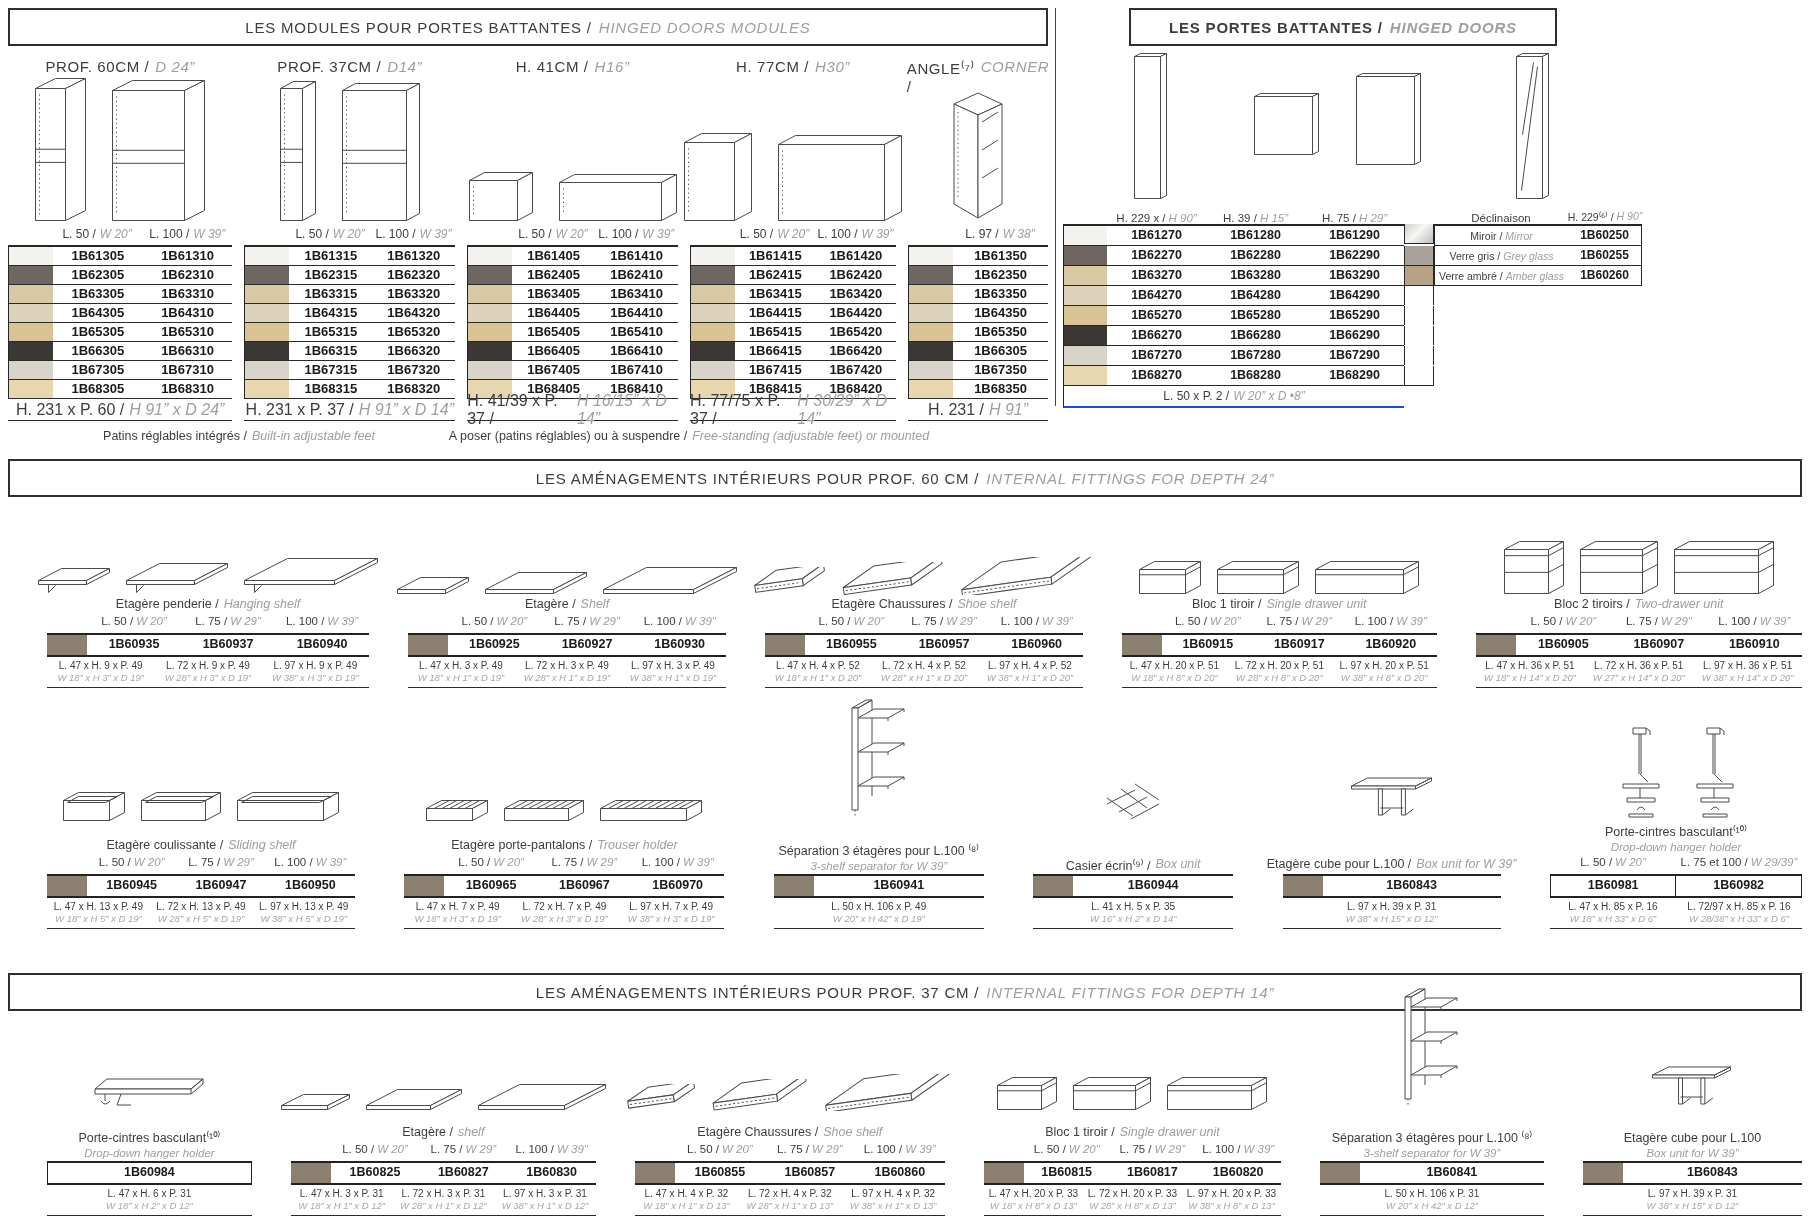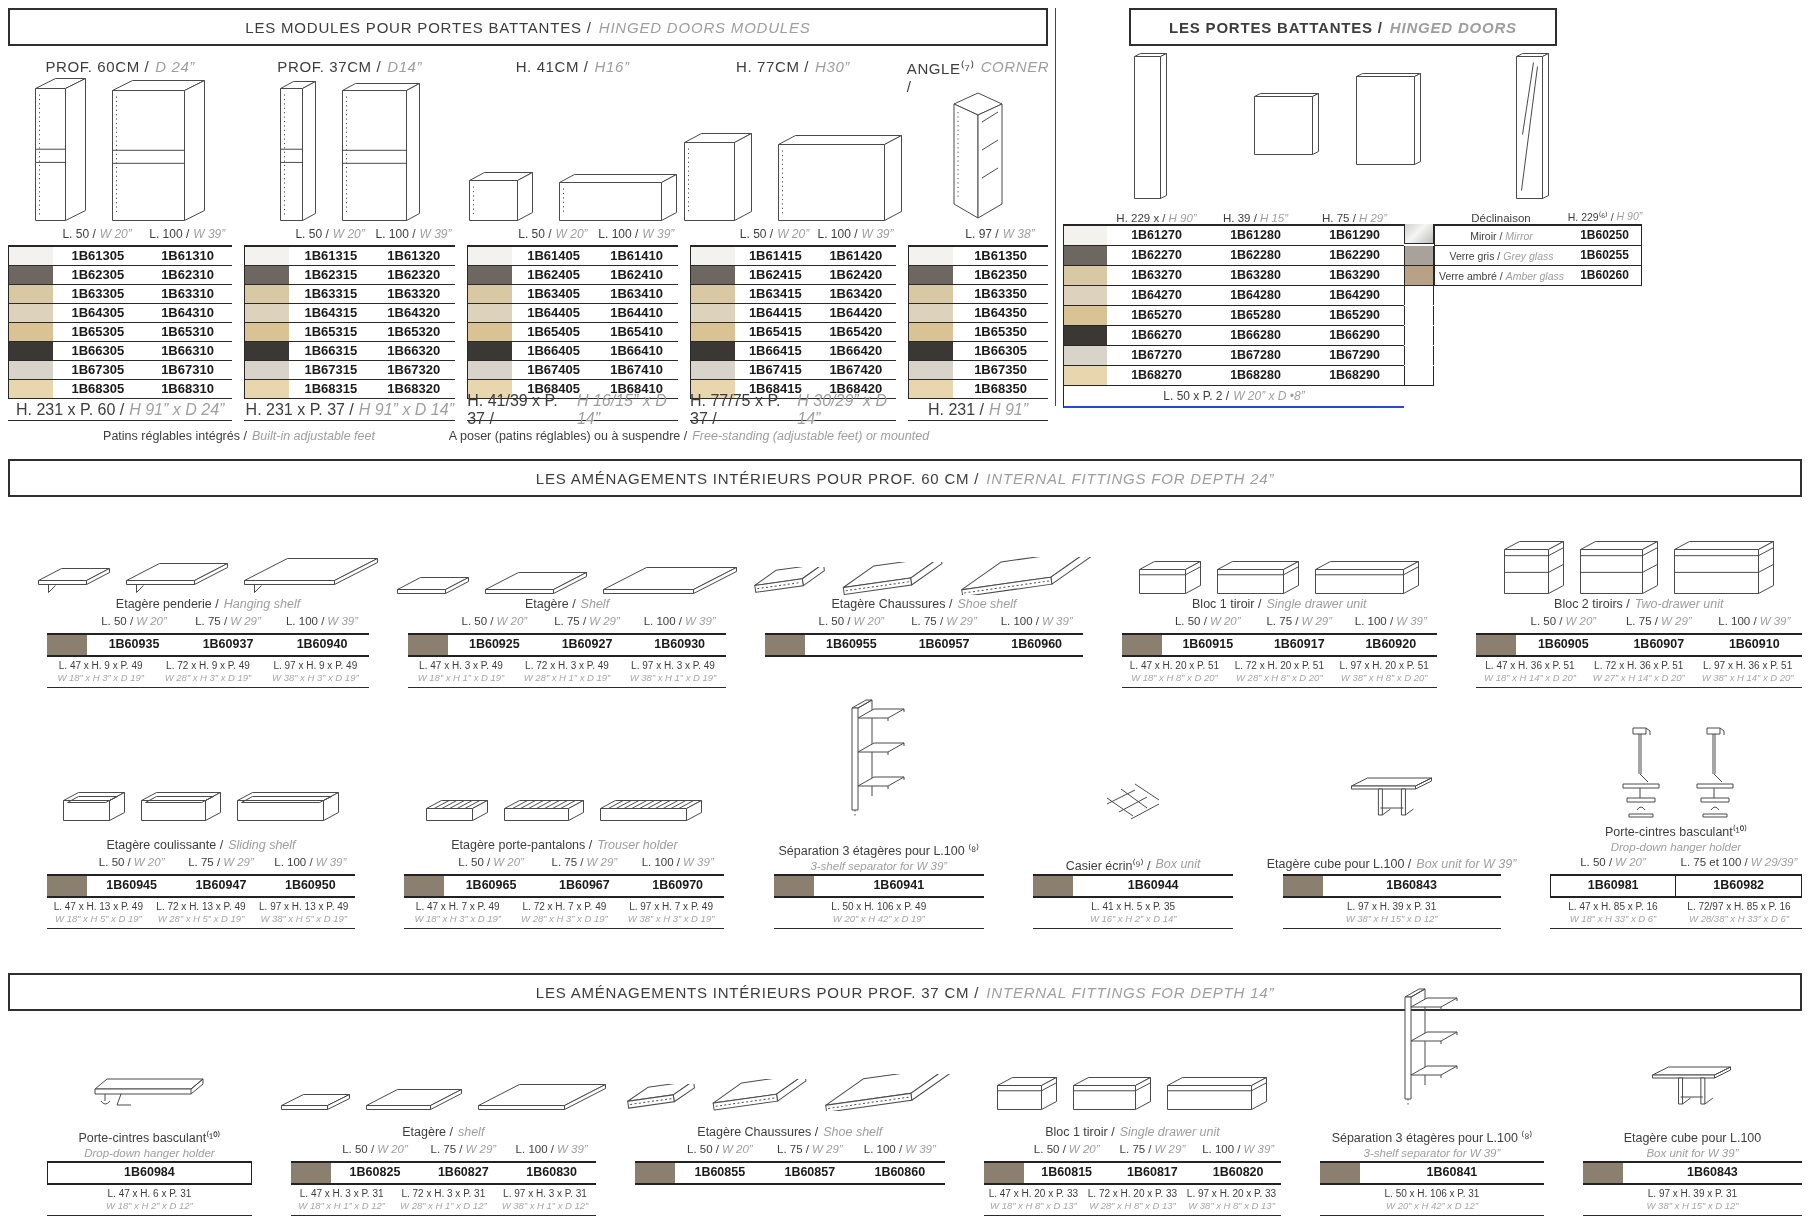--- a/index.html
+++ b/index.html
@@ -861,20 +861,34 @@
               <span class="en">W 39”</span>
             </div>
           </div>
         </div>
         <div class="fbar">
           <div class="fsw" style="background: rgb(139, 127, 112);"></div>
           <div class="fcode">1B60955</div>
           <div class="fcode">1B60957</div>
           <div class="fcode">1B60960</div>
         </div>
+        <div class="fdims">
+          <div class="fdim">
+            <span class="m">L. 47 x H. 4 x P. 52</span>
+            <span class="i">W 18” x H 1” x D 20”</span>
+          </div>
+          <div class="fdim">
+            <span class="m">L. 72 x H. 4 x P. 52</span>
+            <span class="i">W 28” x H 1” x D 20”</span>
+          </div>
+          <div class="fdim">
+            <span class="m">L. 97 x H. 4 x P. 52</span>
+            <span class="i">W 38” x H 1” x D 20”</span>
+          </div>
+        </div>
       </div>
       <div class="fgroup" style="width: 318px;">
         <div class="ffigs" style="height: 86px;">
           <span class="icn">
             <svg width="64" height="35" viewBox="0 0 64 35">
               <g fill="#fff" stroke="#4a4a4a" stroke-width="1" stroke-linejoin="round">
                 <polygon points="1.5,9.5 16.5,1.5 62.5,1.5 47.5,9.5"></polygon>
                 <polygon points="47.5,9.5 62.5,1.5 62.5,25.5 47.5,33.5"></polygon>
                 <rect x="1.5" y="9.5" width="46" height="24"></rect>
                 <line x1="1.5" y1="14.780000000000001" x2="47.5" y2="14.780000000000001"></line>
@@ -1550,20 +1564,34 @@
               <span class="en">W 39”</span>
             </div>
           </div>
         </div>
         <div class="fbar">
           <div class="fsw" style="background: rgb(139, 127, 112);"></div>
           <div class="fcode">1B60855</div>
           <div class="fcode">1B60857</div>
           <div class="fcode">1B60860</div>
         </div>
+        <div class="fdims">
+          <div class="fdim">
+            <span class="m">L. 47 x H. 4 x P. 32</span>
+            <span class="i">W 18” x H 1” x D 13”</span>
+          </div>
+          <div class="fdim">
+            <span class="m">L. 72 x H. 4 x P. 32</span>
+            <span class="i">W 28” x H 1” x D 13”</span>
+          </div>
+          <div class="fdim">
+            <span class="m">L. 97 x H. 4 x P. 32</span>
+            <span class="i">W 38” x H 1” x D 13”</span>
+          </div>
+        </div>
       </div>
       <div class="fgroup" style="width: 312px;">
         <div class="ffigs" style="height: 88px;">
           <span class="icn">
             <svg width="62" height="35" viewBox="0 0 62 35">
               <g fill="#fff" stroke="#4a4a4a" stroke-width="1" stroke-linejoin="round">
                 <polygon points="1.5,9.5 16.5,1.5 60.5,1.5 45.5,9.5"></polygon>
                 <polygon points="45.5,9.5 60.5,1.5 60.5,25.5 45.5,33.5"></polygon>
                 <rect x="1.5" y="9.5" width="44" height="24"></rect>
                 <line x1="1.5" y1="14.780000000000001" x2="45.5" y2="14.780000000000001"></line>

